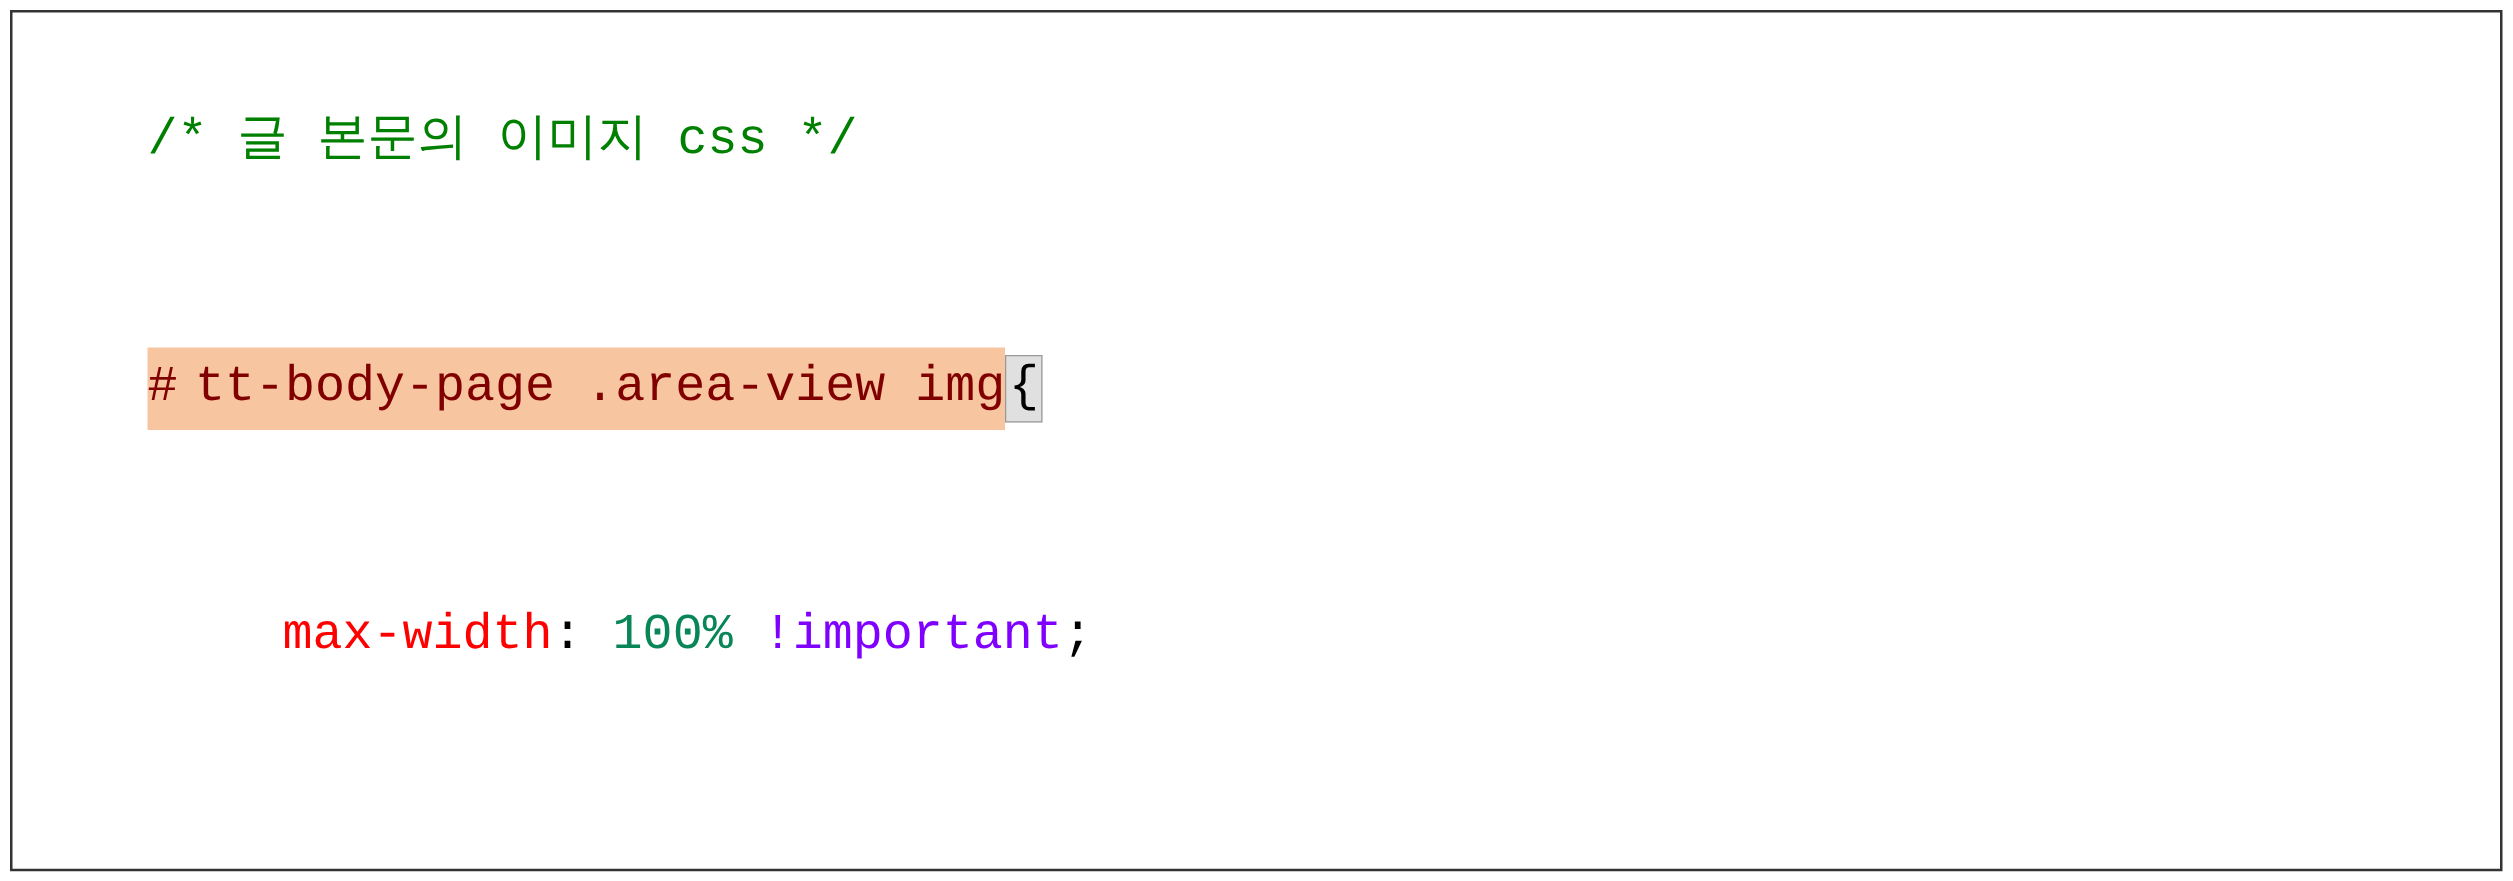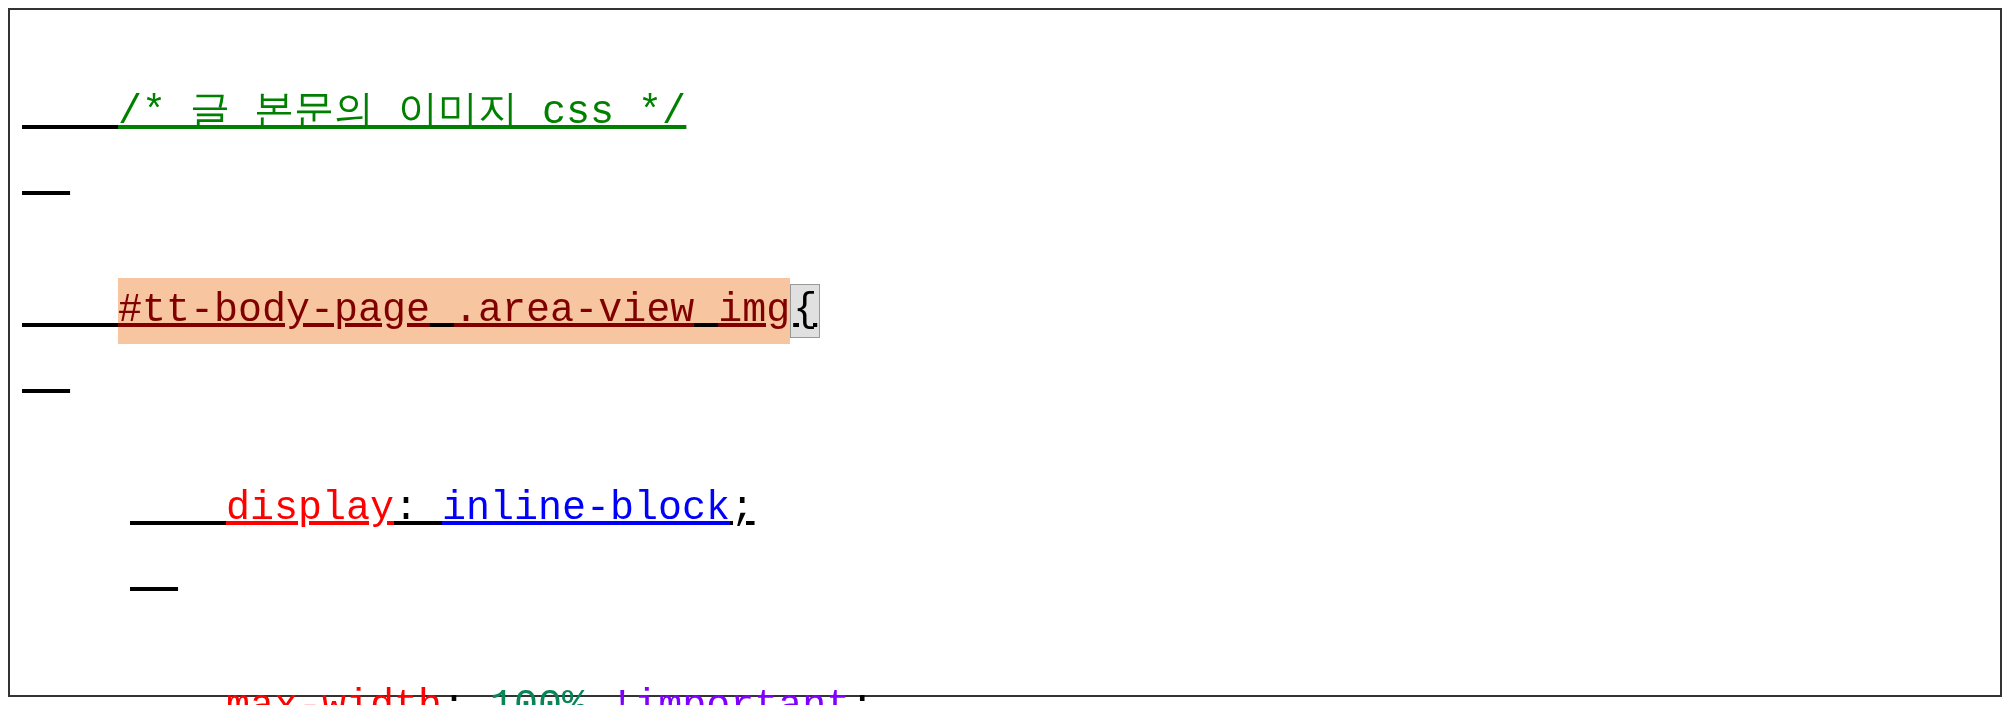--- a/index.html
+++ b/index.html
@@ -1,15 +1,15 @@
 <!DOCTYPE html>
 <html><head>
   <meta charset="utf-8">
   <style>
-    * { margin: 0; padding: 0; box-sizing: border-box; text-decoration: underline; }
+    * { margin: 0; padding: 0; box-sizing: border-box; }
     body {
       font-family: Consolas, 'Courier New', monospace;
       font-size: 40px;
       background: #ffffff;
       padding: 8px;
       width: 2010px;
       height: 705px;
       overflow: hidden;
     }
     .editor {
@@ -20,21 +20,21 @@
       padding: 4px 0;
     }
     .line {
       line-height: 1.65;
       white-space: pre;
       padding: 0 12px;
     }
     .indent { padding-left: 120px; }
     .comment { color: #008000; }
     .selector-hash { color: #800000; }
-    .selector-id { color: #800000; }
+    .selector-id { color: #800000; margin-left: 14px; }
     .selector-class { color: #800000; }
     .selector-tag { color: #800000; text-align: right; }
     .brace-bracket {
       background: #e0e0e0;
       border: 1px solid #999;
       display: inline-block;
       line-height: 1.3;
       padding: 0 2px;
     }
     .prop { color: #ff0000; }
@@ -55,21 +55,18 @@
 <div class="editor">
 
   <div class="line">
     <span class="comment">/* 글 본문의 이미지 css */</span>
   </div>
 
   <div class="line">
     <span class="sel-highlight"><span class="selector-hash">#</span><span class="selector-id">tt-body-page</span><span> </span><span class="selector-class">.</span><span class="selector-class">area-view</span><span> </span><span class="selector-tag">img</span></span><span class="brace-bracket">{</span>
   </div>
 
-  <div class="line indent">
-    <span class="prop">display</span><span class="colon">:</span><span> </span><span class="value-keyword">inline-block</span><span class="semi">;</span>
-  </div>
 
   <div class="line indent">
     <span class="prop">max-width</span><span class="colon">:</span><span> </span><span class="value-num">100</span><span class="value-unit">%</span><span> </span><span class="important">!important</span><span class="semi">;</span>
   </div>
 
 </div>
 
 </body></html>

